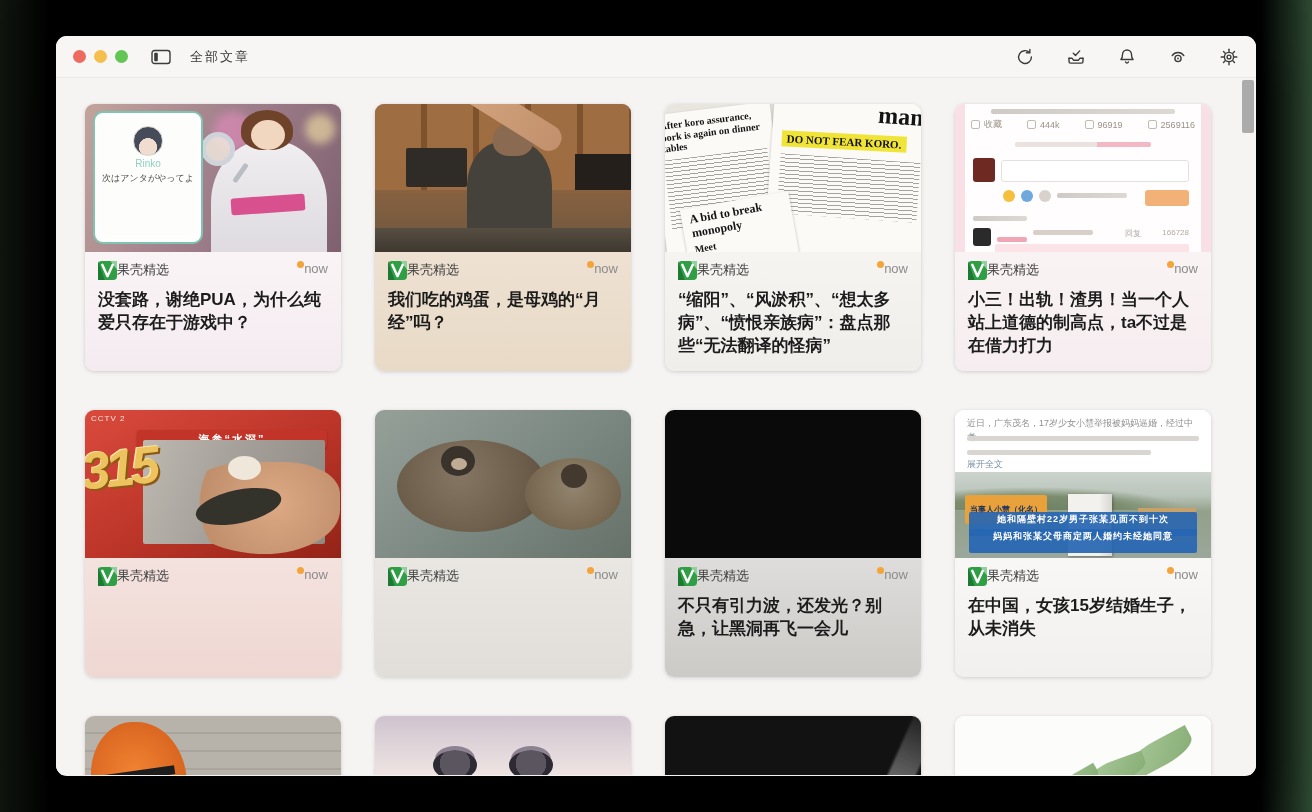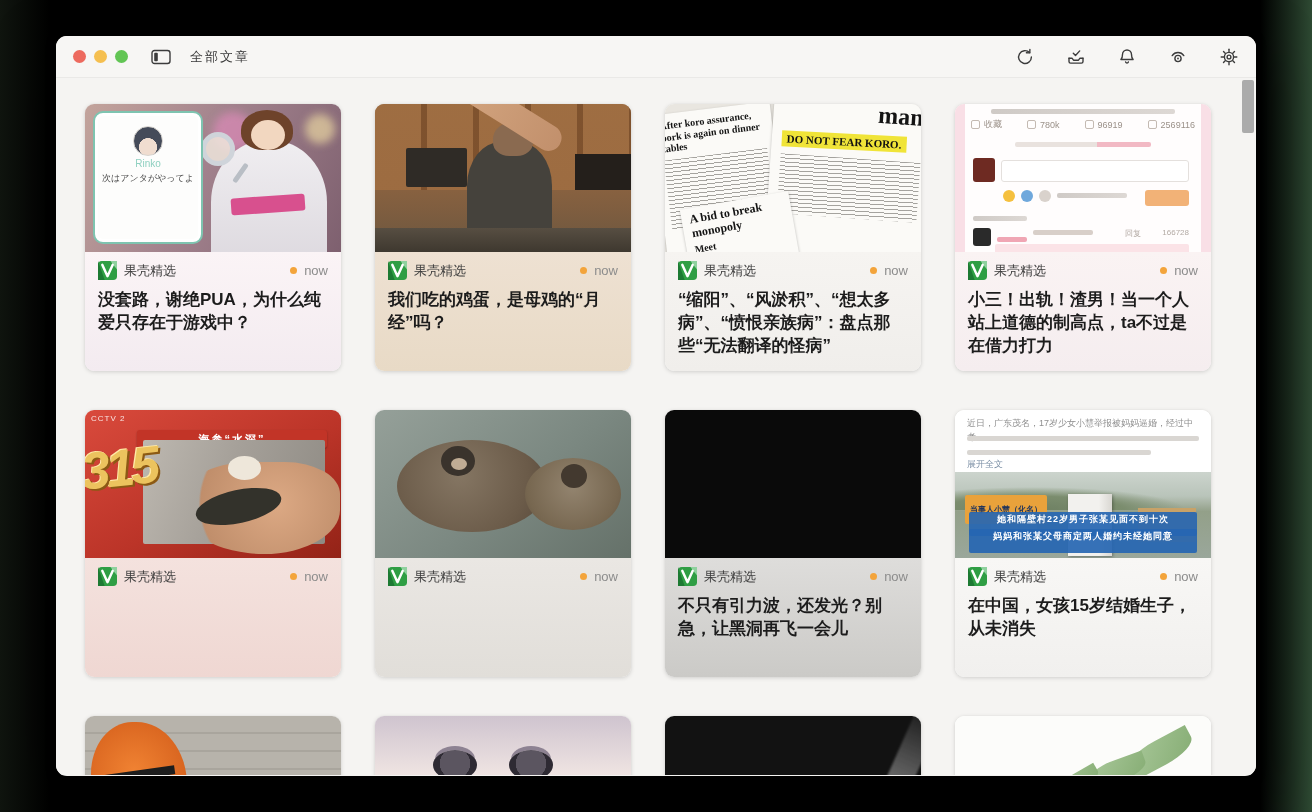--- a/index.html
+++ b/index.html
@@ -23,21 +23,21 @@
   .tb-btn { background:none; border:none; width:22px; height:22px; display:flex; align-items:center; justify-content:center; cursor:pointer; }
   .tb-btn svg { stroke:#3c3c3c; fill:none; stroke-width:1.4; stroke-linecap:round; stroke-linejoin:round; }
   
   .content { position:relative; height:697px; overflow:hidden; background:#f5f4f2; }
   .grid { display:grid; grid-template-columns:repeat(4,256px); column-gap:34px; row-gap:39px;
     padding:26px 0 0 29px; }
   .card { width:256px; height:267px; border-radius:9px; overflow:hidden; background:#fff;
     box-shadow:0 1px 4px rgba(0,0,0,.15), 0 0 1px rgba(0,0,0,.08); display:flex; flex-direction:column; }
   .thumb { position:relative; height:148px; flex:none; overflow:hidden; }
   .meta { flex:1; padding:9px 13px 0 13px; }
-  .meta-row { display:flex; align-items:center; gap:7px; }
+  .meta-row { display:flex; }
   .src-icon { width:19px; height:19px; flex:none; }
   .src-name { font-size:13px; color:#3b3b3b; }
   .mr-flex { flex:1; }
   .unread-dot { width:7px; height:7px; border-radius:50%; background:#f3a43b; }
   .time { font-size:13px; color:#8c8c8c; }
   .card-title { margin-top:8px; font-size:17px; font-weight:700; color:#1c1c1c; line-height:1.36; }
   .scroll-thumb { position:absolute; right:2px; top:2px; width:12px; height:53px; background:#ababab; border-radius:2px; }
   
   .abs { position:absolute; }
   .skel { background:linear-gradient(90deg,#cfcac6,#ddd8d4); border-radius:2px; height:5px; }
@@ -297,21 +297,21 @@
     <div class="thumb t-weibo">
               <div class="abs wb-sheet"></div>
               <div class="abs skel" style="left:36px;right:36px;top:5px;"></div>
               <div class="abs wb-acts">
                 <span class="wb-act">
                   <i></i>
                   <span>收藏</span>
                 </span>
                 <span class="wb-act">
                   <i></i>
-                  <span>780k</span>
+                  <span>444k</span>
                 </span>
                 <span class="wb-act">
                   <i></i>
                   <span>96919</span>
                 </span>
                 <span class="wb-act">
                   <i></i>
                   <span>2569116</span>
                 </span>
               </div>

